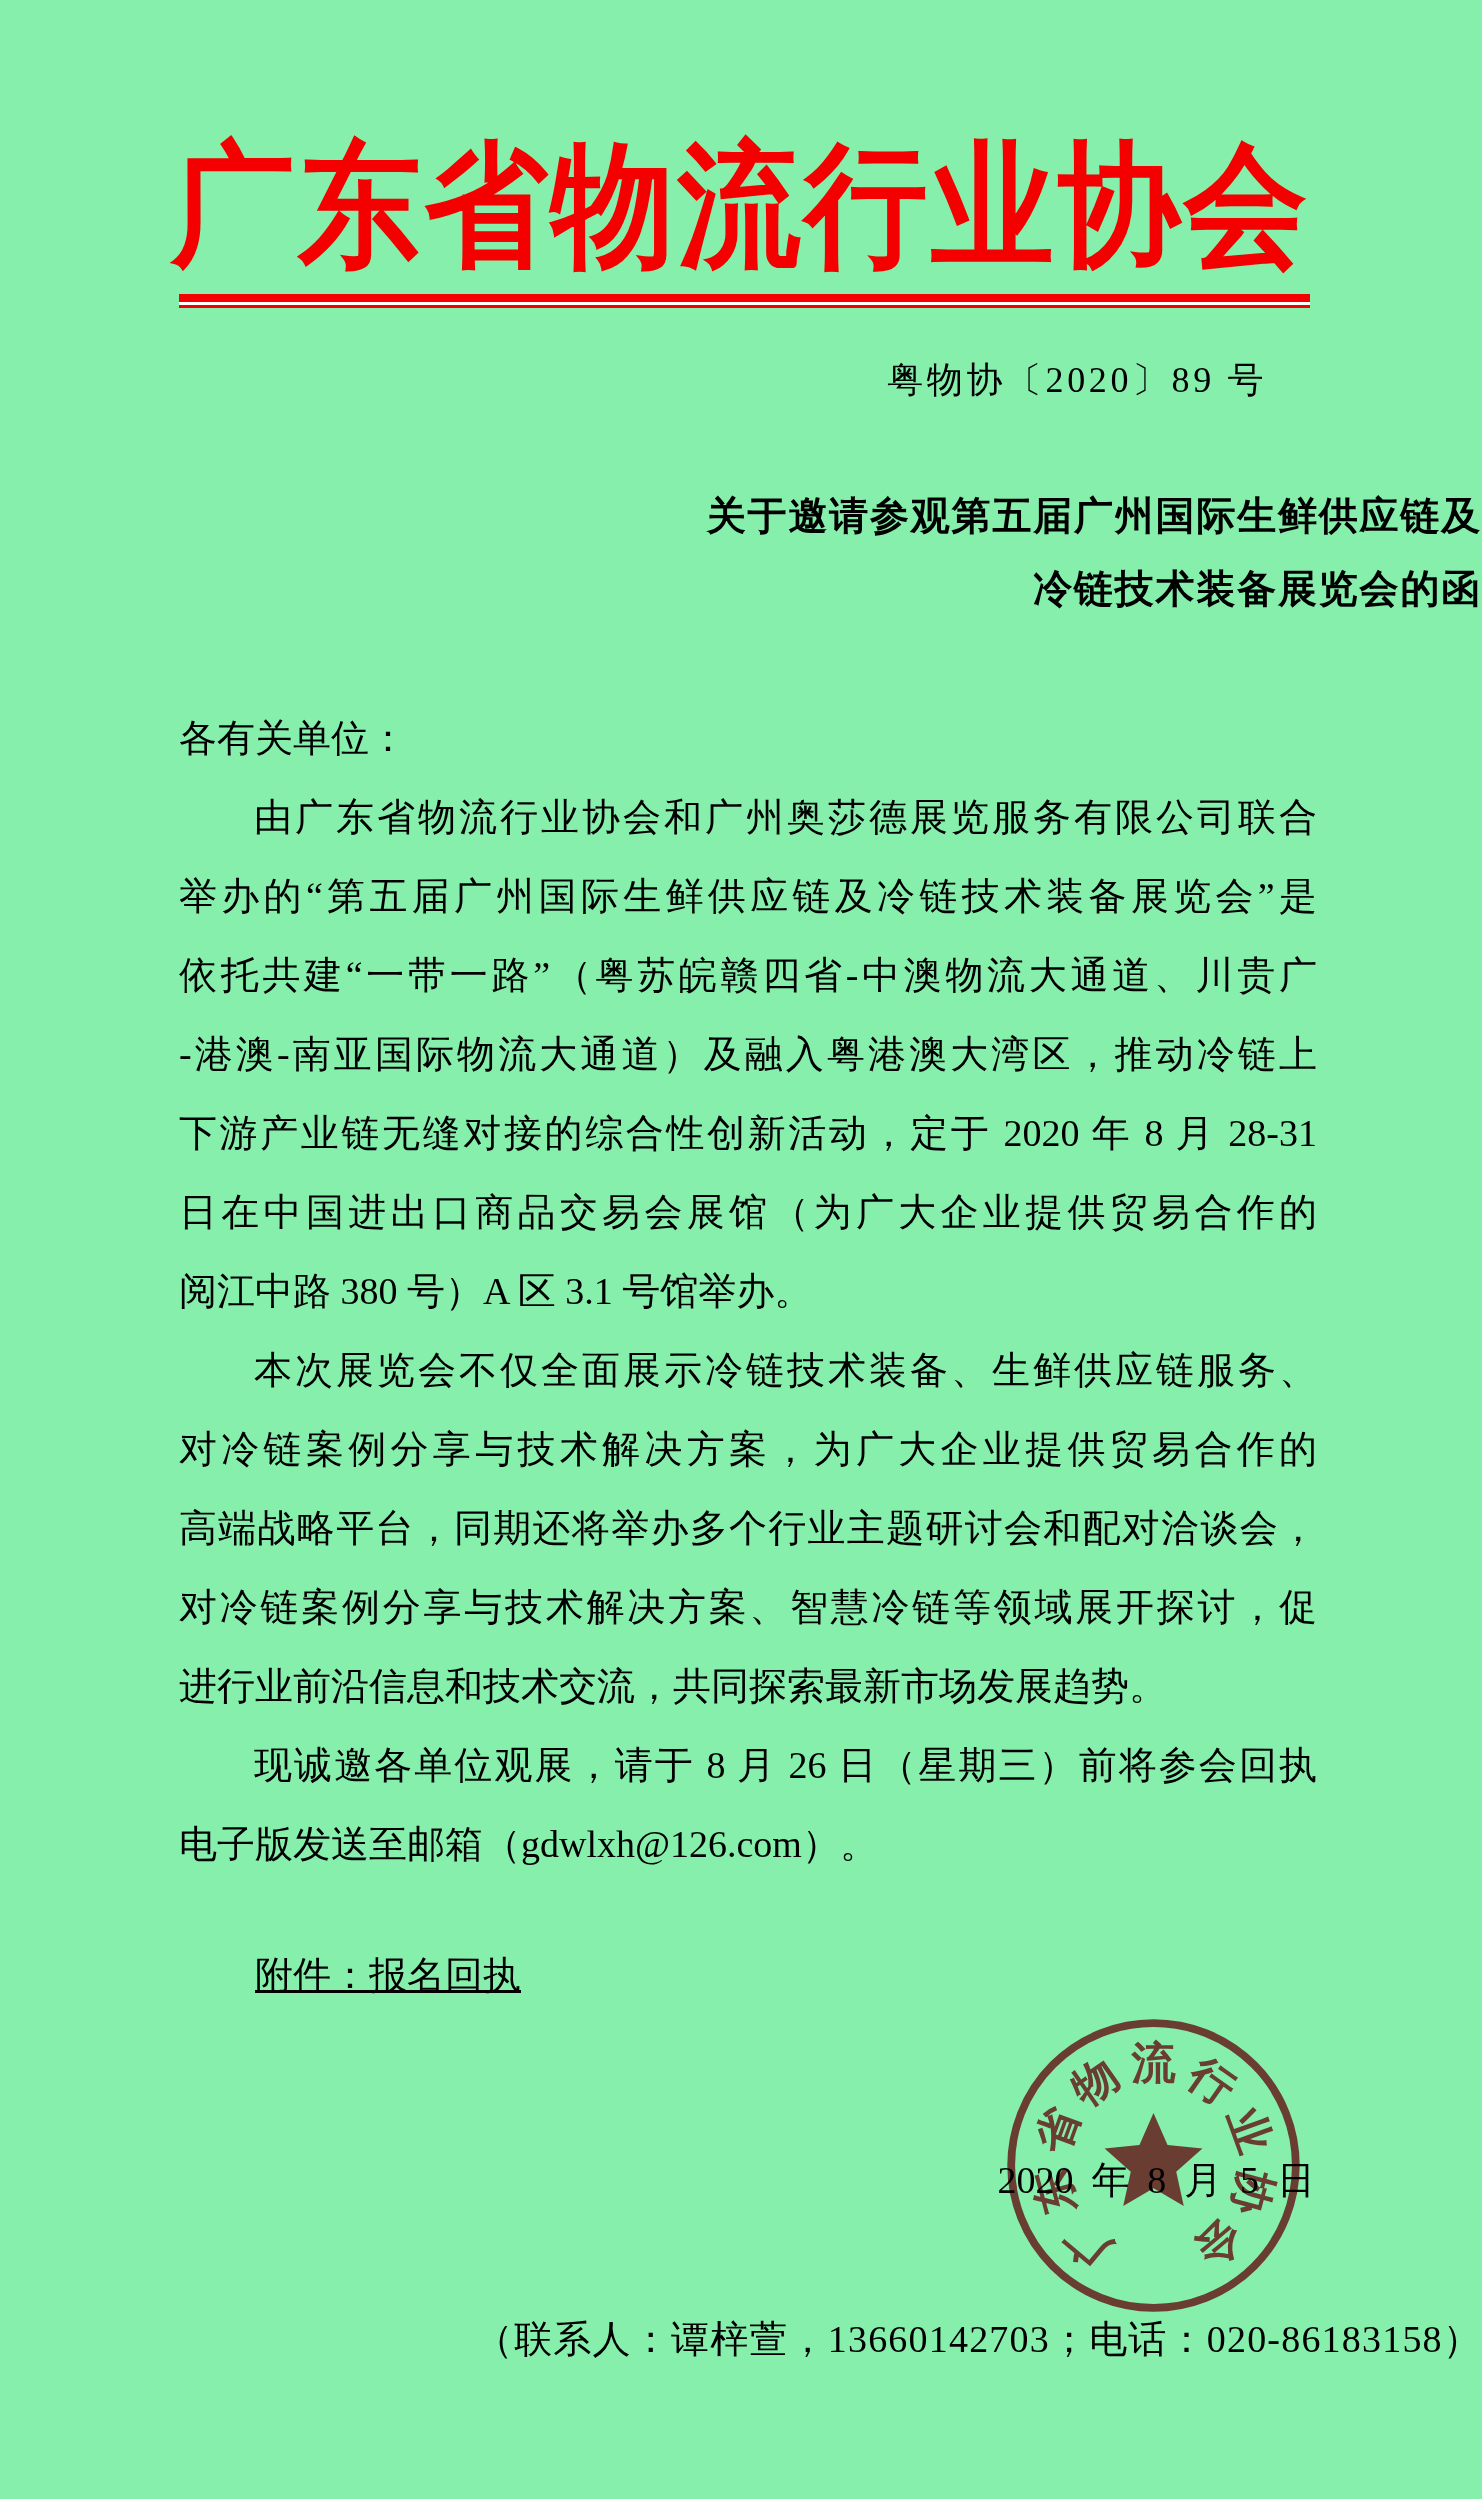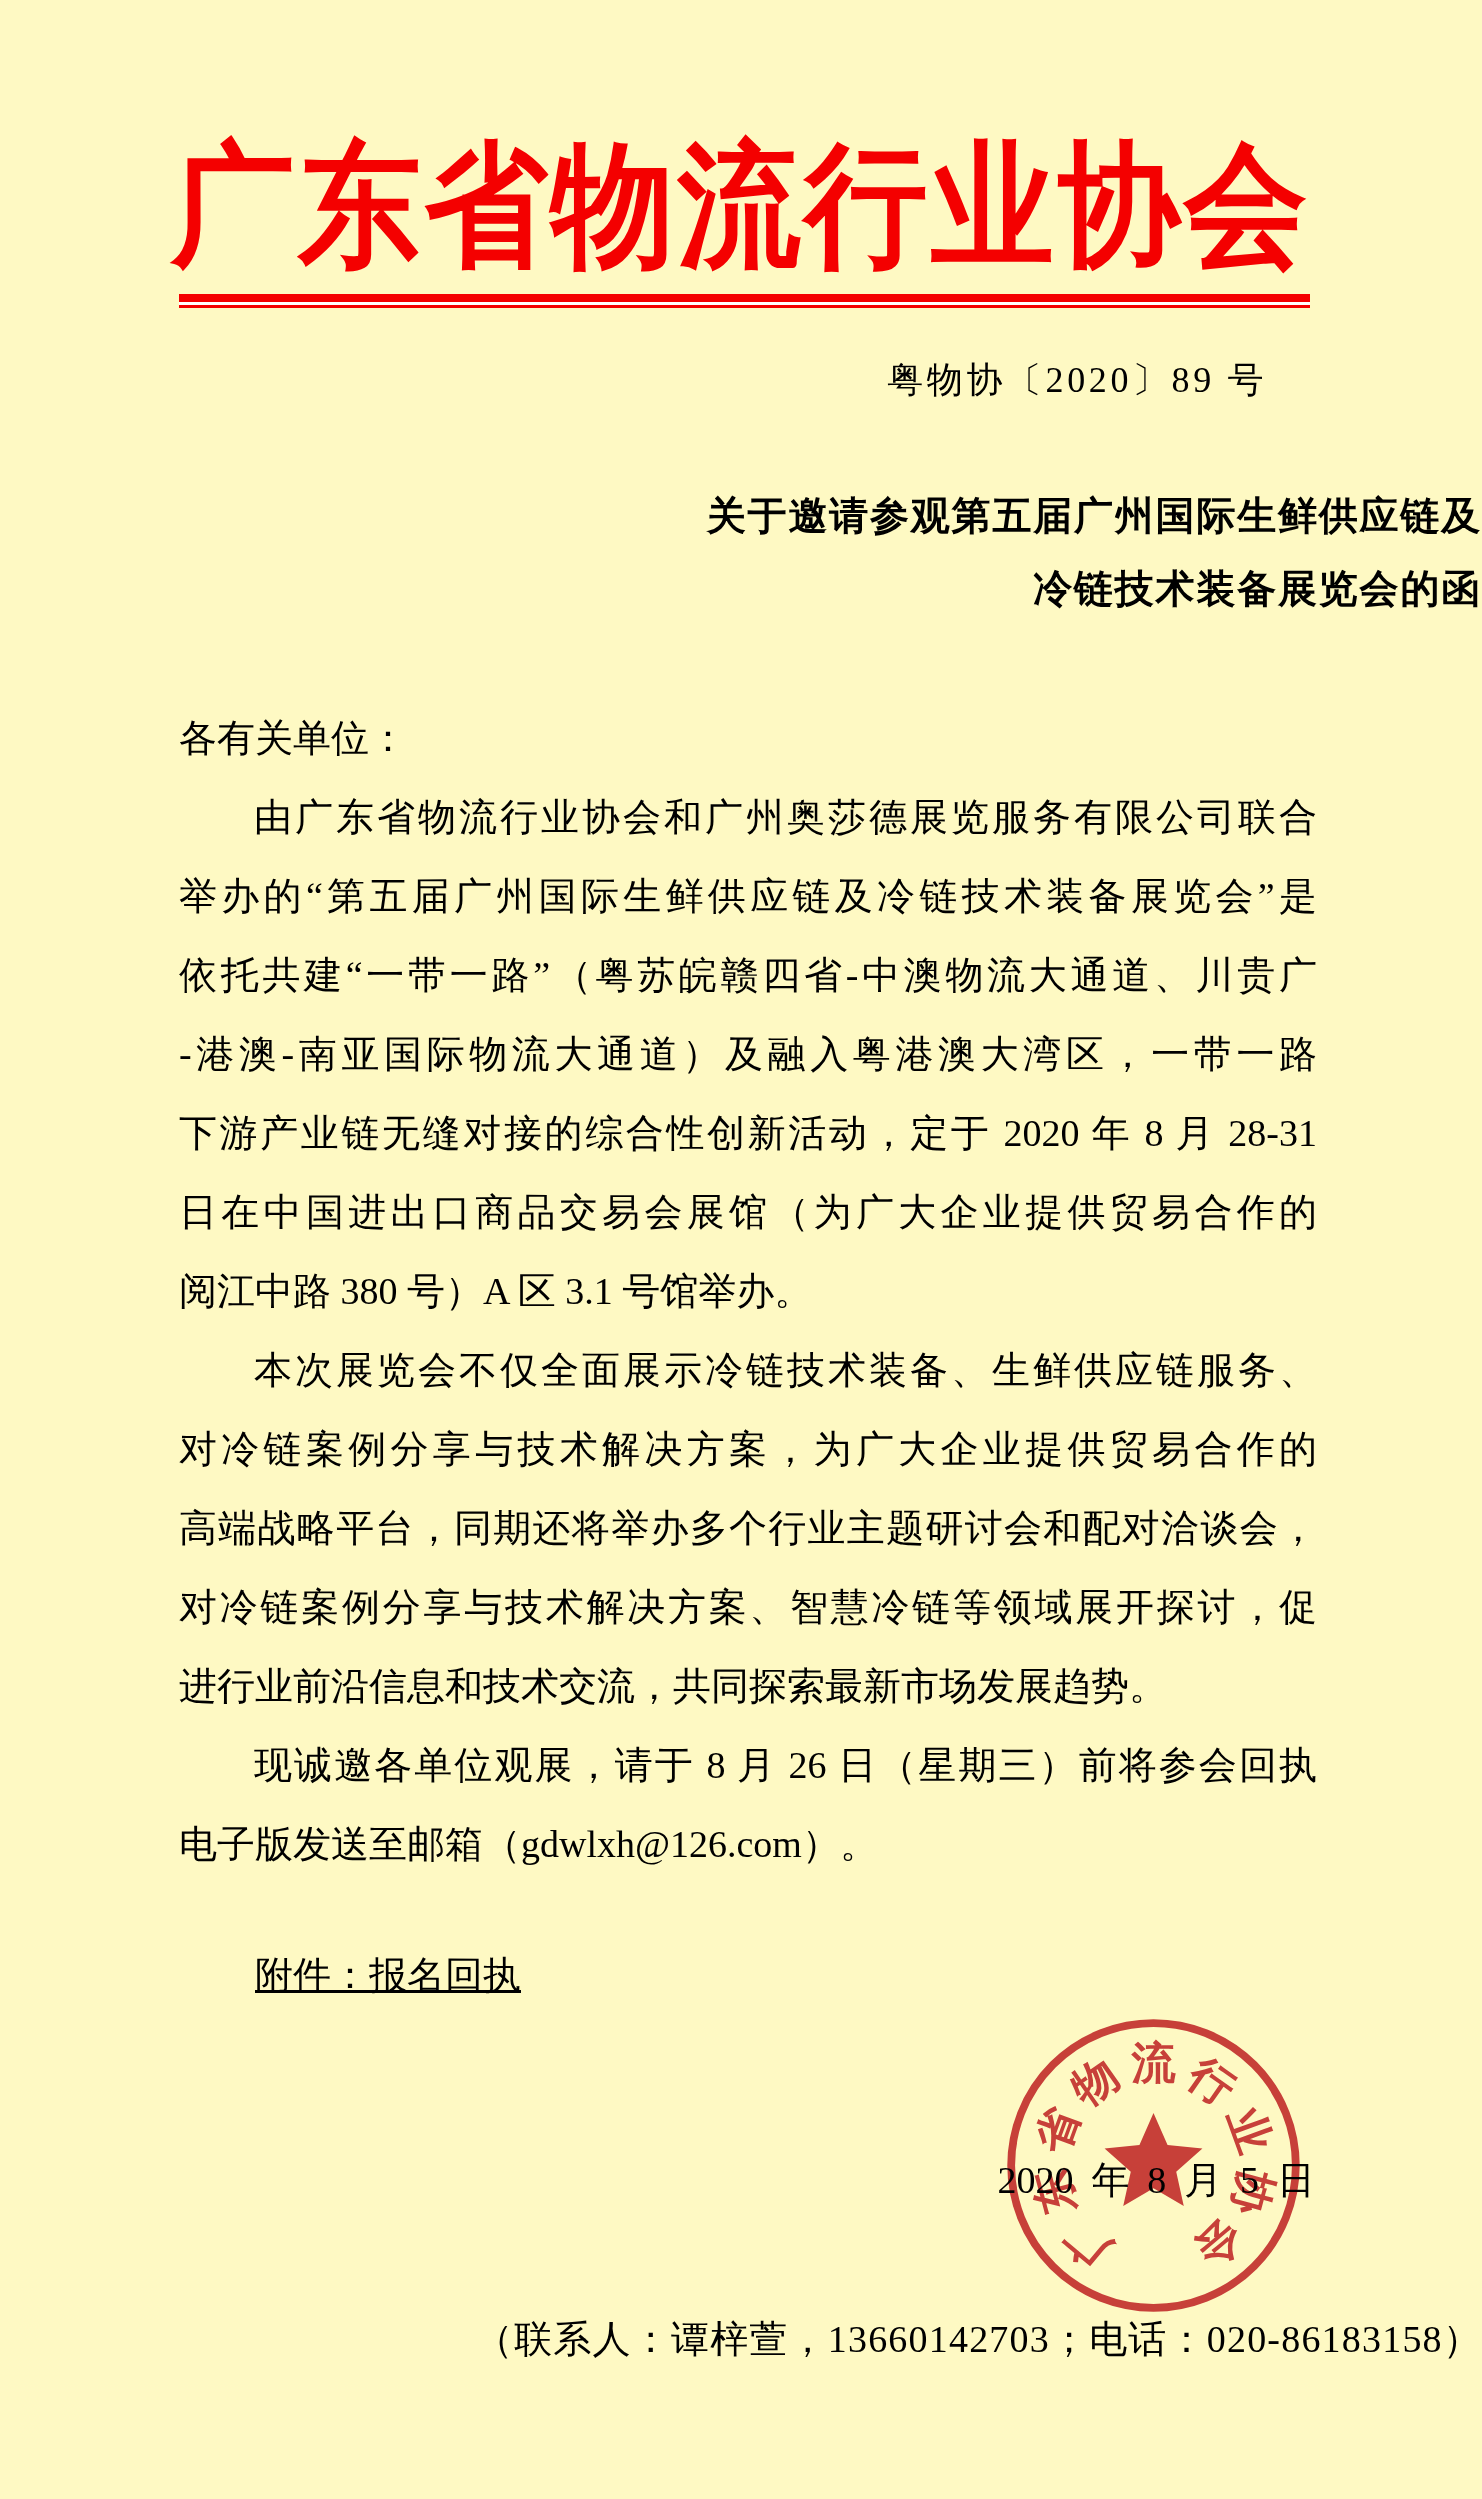--- a/index.html
+++ b/index.html
@@ -1,19 +1,19 @@
 <!DOCTYPE html>
 <html style="font-size:9.6px"><head>
 <meta charset="utf-8">
 <style>
   html,body{margin:0;padding:0;background:#888;}
   .page{
     position:relative;
     width:1482px;height:2500px;
-    background:#fef9c3;
+    background:#86efac;
     overflow:hidden;
     font-family:"Liberation Serif","DejaVu Serif",serif;
     color:#000;
   }
   
   .org-header{
     position:absolute;top:117px;left:0;width:100%;
     text-align:center;
     font-size:123px;font-weight:bold;
     letter-spacing:3.6px;
@@ -109,21 +109,21 @@
   <div class="doc-number">粤物协〔2020〕89 号</div>
 
   <div class="doc-title l1">关于邀请参观第五届广州国际生鲜供应链及</div>
   <div class="doc-title l2">冷链技术装备展览会的函</div>
 
   <div class="body-block">
     <div class="bline salutation">各有关单位：</div>
     <div class="bline indent">由广东省物流行业协会和广州奥莎德展览服务有限公司联合</div>
     <div class="bline">举办的“第五届广州国际生鲜供应链及冷链技术装备展览会”是</div>
     <div class="bline">依托共建“一带一路”（粤苏皖赣四省-中澳物流大通道、川贵广</div>
-    <div class="bline">-港澳-南亚国际物流大通道）及融入粤港澳大湾区，一带一路</div>
+    <div class="bline">-港澳-南亚国际物流大通道）及融入粤港澳大湾区，推动冷链上</div>
     <div class="bline">下游产业链无缝对接的综合性创新活动，定于 2020 年 8 月 28-31</div>
     <div class="bline">日在中国进出口商品交易会展馆（为广大企业提供贸易合作的</div>
     <div class="bline endline">阅江中路 380 号）A 区 3.1 号馆举办。</div>
     <div class="bline indent">本次展览会不仅全面展示冷链技术装备、生鲜供应链服务、</div>
     <div class="bline">对冷链案例分享与技术解决方案，为广大企业提供贸易合作的</div>
     <div class="bline">高端战略平台，同期还将举办多个行业主题研讨会和配对洽谈会，</div>
     <div class="bline">对冷链案例分享与技术解决方案、智慧冷链等领域展开探讨，促</div>
     <div class="bline endline">进行业前沿信息和技术交流，共同探索最新市场发展趋势。</div>
     <div class="bline indent">现诚邀各单位观展，请于 8 月 26 日（星期三）前将参会回执</div>
     <div class="bline endline">电子版发送至邮箱（gdwlxh@126.com）。</div>

